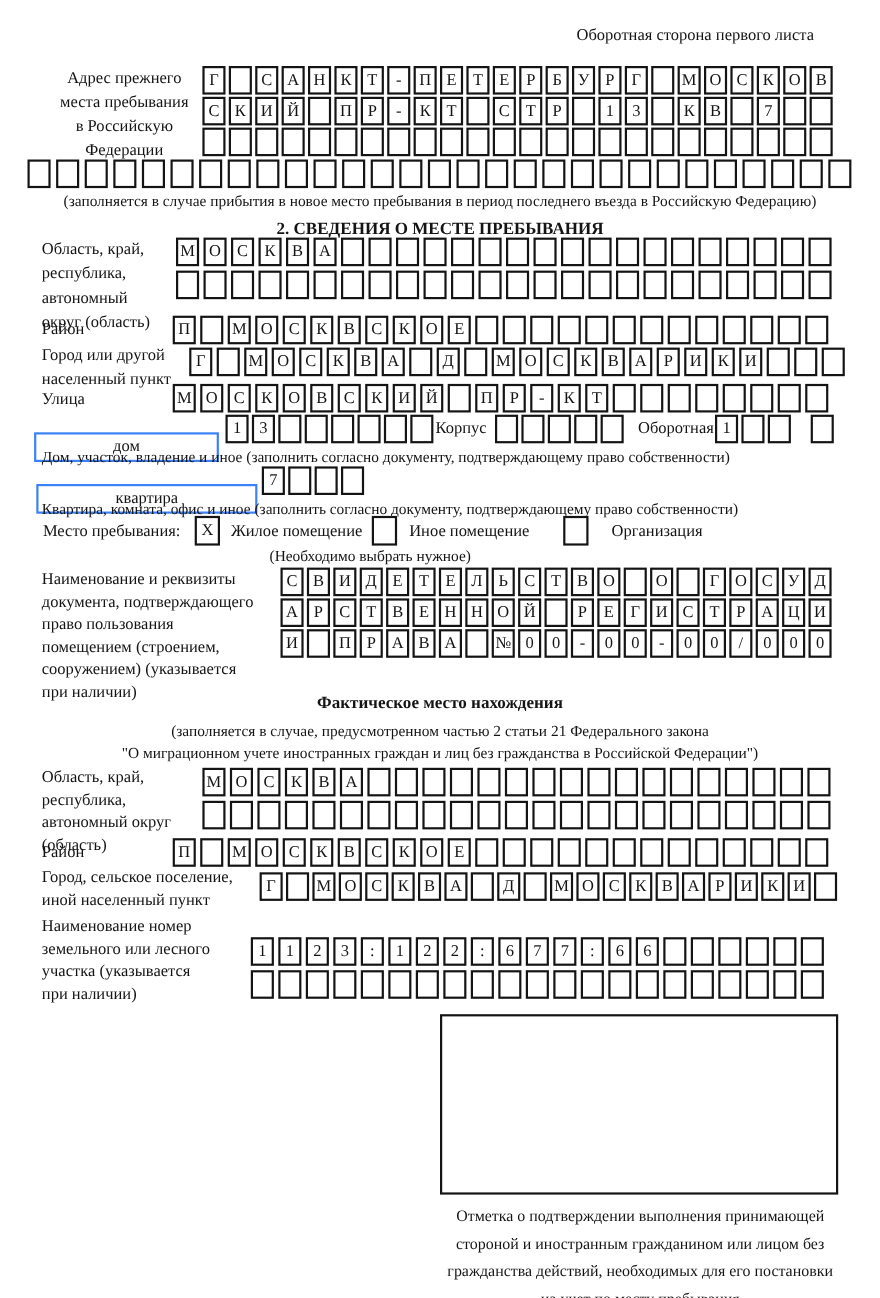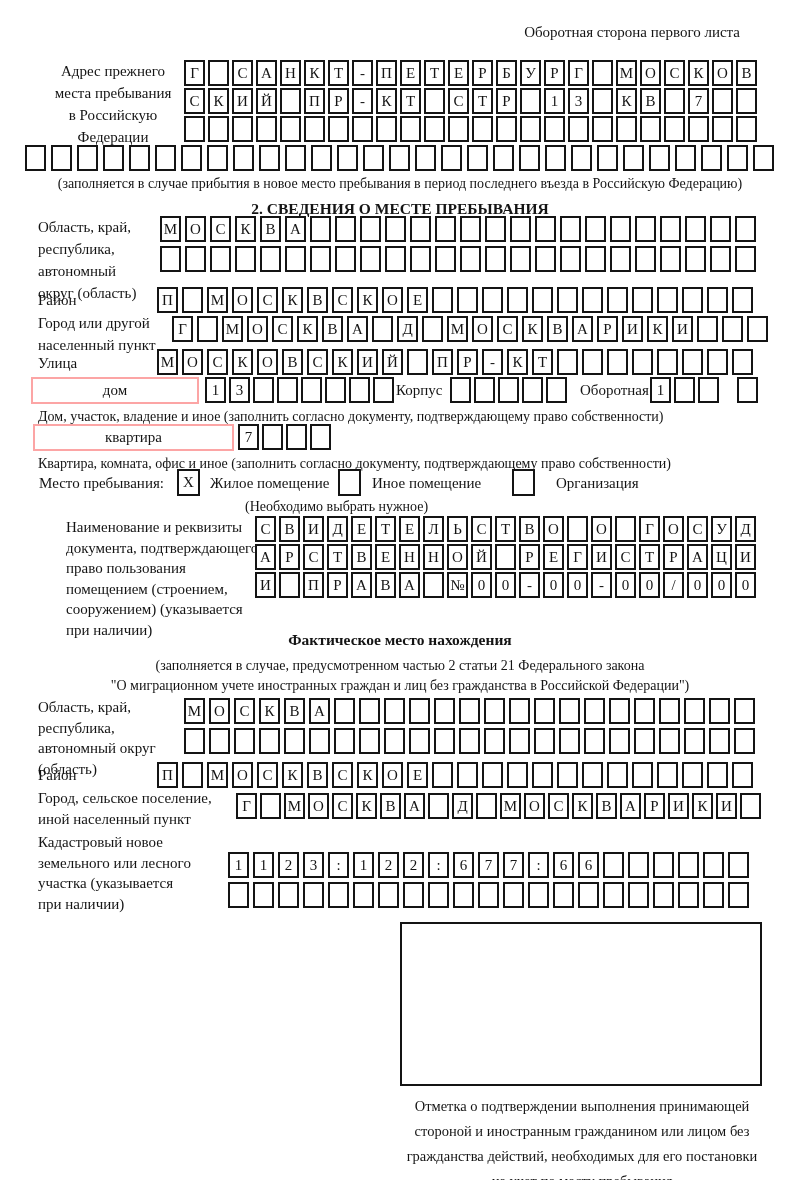--- a/index.html
+++ b/index.html
@@ -10,22 +10,22 @@
   .lbl-tight{font-size:15px;line-height:20.5px;}
   .cap{font-size:14px;line-height:18px;}
   .hdg{font-size:15.5px;font-weight:bold;}
   .center{left:0;right:0;text-align:center;}
   .boxrow{display:flex;}
   .g3{gap:3px}.g4{gap:4px}.g5{gap:5px}
   .cbox{flex:none;width:21px;height:26px;border:2px solid #141414;box-sizing:border-box;
         display:flex;align-items:center;justify-content:center;
         font-size:15px;line-height:1;background:#fff;}
   .check{width:23px;height:27px;}
-  .plate{border:2px solid #fca5a5;box-sizing:border-box;height:27px;
-         display:flex;align-items:center;justify-content:center;font-size:15px;background:#fff;}
+  .plate{border:2px solid #3b82f6;box-sizing:border-box;height:27px;
+         display:flex;align-items:center;justify-content:center;font-size:15px;background:#fff;margin-top:16px;}
   .bigbox{border:2px solid #141414;box-sizing:border-box;background:#fff;}
 </style>
 </head>
 <body>
 
 <div id="page">
 
   <div class="abs" style="top:24px;right:60px;font-size:15px;">Оборотная сторона первого листа</div>
 
   <div class="abs lbl" style="left:38px;top:60px;width:150px;text-align:center;">
@@ -334,21 +334,21 @@
 
   <div class="abs lbl" style="left:39px;top:472px;">Место пребывания:</div>
   <span class="abs cbox check" style="left:177px;top:469px;">X</span>
   <div class="abs lbl" style="left:210px;top:472px;">Жилое помещение</div>
   <span class="abs cbox check" style="left:338px;top:469px;"></span>
   <div class="abs lbl" style="left:372px;top:472px;">Иное помещение</div>
   <span class="abs cbox check" style="left:512px;top:469px;"></span>
   <div class="abs lbl" style="left:556px;top:472px;">Организация</div>
   <div class="abs cap" style="left:245px;top:498px;">(Необходимо выбрать нужное)</div>
 
-  <div class="abs lbl-tight" style="left:38px;top:517px;width:215px;margin-left:28px;">
+  <div class="abs lbl-tight" style="left:38px;top:517px;width:215px;">
       <div>Наименование и реквизиты</div>
       <div>документа, подтверждающего</div>
       <div>право пользования</div>
       <div>помещением (строением,</div>
       <div>сооружением) (указывается</div>
       <div>при наличии)</div>
     </div>
   <div class="abs boxrow g3" style="left:255px;top:516px;">
       <span class="cbox">С</span>
       <span class="cbox">В</span>
@@ -531,21 +531,21 @@
       <span class="cbox">В</span>
       <span class="cbox">А</span>
       <span class="cbox">Р</span>
       <span class="cbox">И</span>
       <span class="cbox">К</span>
       <span class="cbox">И</span>
       <span class="cbox"></span>
     </div>
 
   <div class="abs lbl-tight" style="left:38px;top:832px;width:180px;">
-      <div>Кадастровый новое</div>
+      <div>Наименование номер</div>
       <div>земельного или лесного</div>
       <div>участка (указывается</div>
       <div>при наличии)</div>
     </div>
   <div class="abs boxrow g4" style="left:228px;top:852px;">
       <span class="cbox">1</span>
       <span class="cbox">1</span>
       <span class="cbox">2</span>
       <span class="cbox">3</span>
       <span class="cbox">:</span>

